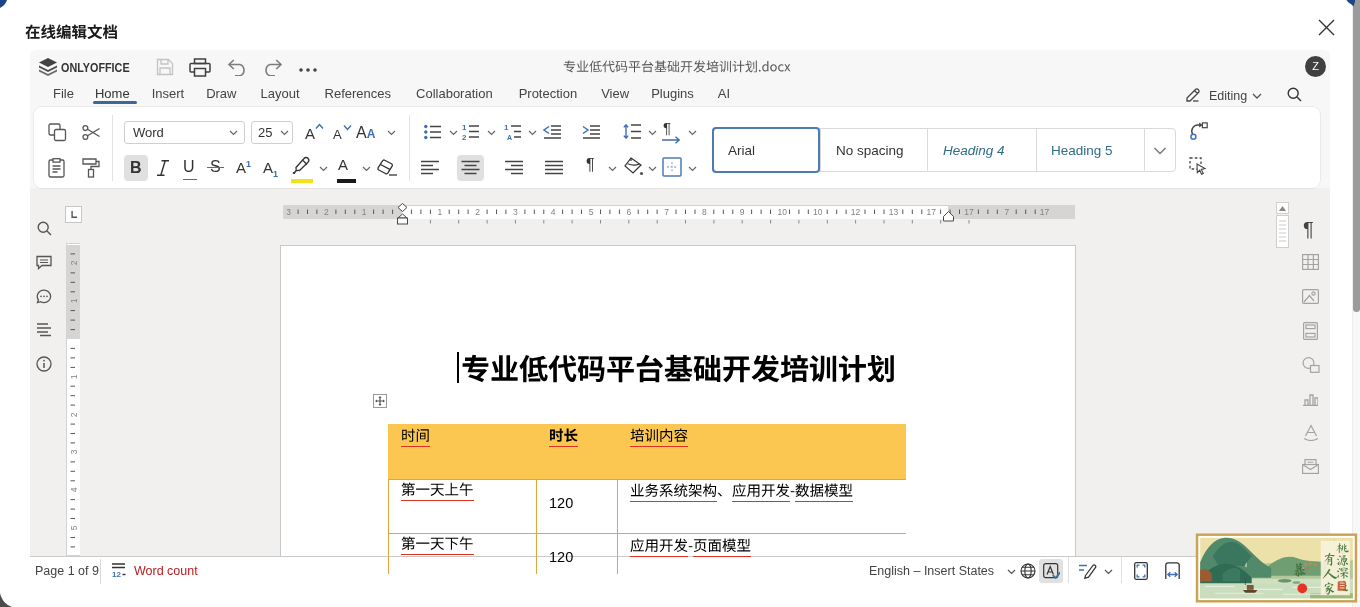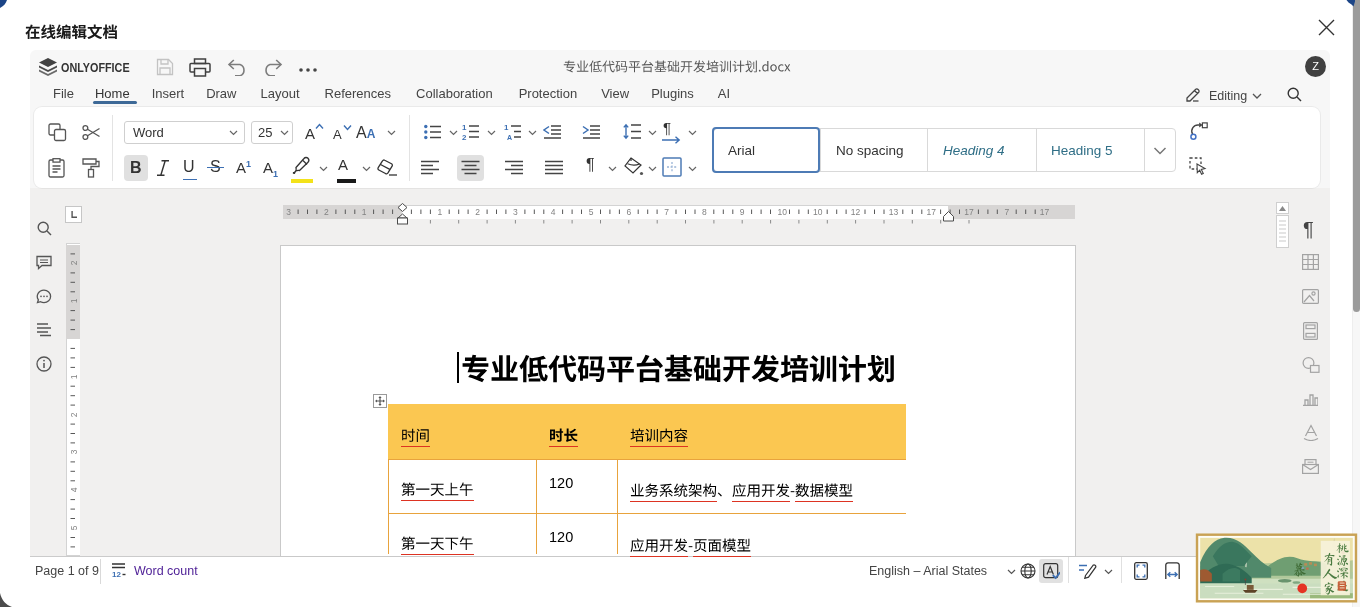--- a/index.html
+++ b/index.html
@@ -385,21 +385,21 @@
 <svg style="position:absolute;left:461.0px;top:351.9px" width="437.0" height="36.2" viewBox="0 0 437.0 36.2">
     <path fill="#000" d="M11.5 -24.8 10.8 -22H3.9V-18.6H9.9L9.3 -16.2H1.5V-12.8H8.3C7.7 -10.8 7 -8.8 6.5 -7.2L9.3 -7.2H10.2H19.4C18.2 -5.9 16.8 -4.6 15.4 -3.3C13.2 -4.1 10.9 -4.7 9 -5.1L7.1 -2.5C11.8 -1.3 18 1 21.1 2.8L23.1 -0.3C22 -0.8 20.6 -1.4 19.1 -2C21.5 -4.4 24 -6.9 26 -9L23.3 -10.6L22.7 -10.4H11.2L12 -12.8H27.3V-16.2H12.9L13.6 -18.6H25.3V-22H14.5L15.1 -24.4Z M30.9 -17.6C32.2 -14 33.7 -9.3 34.3 -6.5L37.8 -7.8C37.1 -10.5 35.4 -15.1 34 -18.5ZM53.2 -18.4C52.2 -15.1 50.5 -10.9 49 -8.2V-24.3H45.4V-2.2H41.6V-24.3H38V-2.2H30.5V1.2H56.6V-2.2H49V-7.7L51.7 -6.3C53.2 -9.1 55 -13.3 56.3 -17Z M67.7 -1V2H79.3V-1ZM66.6 -5.3 67.3 -2.1C70.1 -2.6 73.8 -3.1 77.3 -3.7L77.1 -6.8L71.9 -6V-11.7H76.8C77.7 -4.3 79.5 1.6 82.9 1.6C85.2 1.6 86.2 0.6 86.7 -3.9C85.8 -4.2 84.7 -5 84 -5.7C83.9 -3 83.7 -1.8 83.3 -1.8C82.2 -1.8 80.9 -6.1 80.3 -11.7H86.1V-14.8H80C79.9 -16.5 79.8 -18.2 79.8 -19.8C81.7 -20.2 83.4 -20.6 84.9 -21.1L82.4 -23.8C79.5 -22.8 75 -21.9 70.8 -21.3L68.5 -22.1V-5.6ZM71.9 -18.6C73.3 -18.8 74.8 -19 76.4 -19.2C76.4 -17.7 76.5 -16.3 76.6 -14.8H71.9ZM64.9 -24.5C63.4 -20.4 60.9 -16.2 58.3 -13.6C58.8 -12.8 59.8 -10.9 60.1 -10C60.8 -10.7 61.5 -11.5 62.1 -12.4V2.6H65.4V-17.5C66.5 -19.5 67.4 -21.5 68.2 -23.5Z M107.8 -22.8C109.3 -21.3 111 -19.3 111.7 -18L114.5 -19.7C113.7 -21.1 111.9 -23.1 110.4 -24.4ZM102.3 -24.2C102.4 -21.1 102.5 -18.3 102.7 -15.6L96.9 -14.8L97.4 -11.5L103.1 -12.3C104.1 -3.4 106.4 2.1 111.4 2.5C113 2.6 114.6 1.3 115.3 -4.3C114.7 -4.7 113.1 -5.6 112.5 -6.3C112.2 -3.1 111.9 -1.6 111.2 -1.7C108.9 -2 107.4 -6.3 106.5 -12.8L115 -13.9L114.5 -17.2L106.2 -16.1C106 -18.6 105.9 -21.3 105.8 -24.2ZM95.2 -24.4C93.5 -20 90.4 -15.7 87.3 -13C87.9 -12.2 88.9 -10.3 89.2 -9.5C90.2 -10.4 91.3 -11.5 92.2 -12.8V2.6H95.8V-18C96.9 -19.7 97.8 -21.5 98.6 -23.3Z M128.2 -6.3V-3.2H138.5V-6.3ZM130.1 -18.9C129.9 -15.7 129.5 -11.7 129.1 -9.1H130L140 -9.1C139.6 -3.8 139 -1.5 138.4 -0.9C138.1 -0.6 137.8 -0.5 137.3 -0.5C136.8 -0.5 135.7 -0.5 134.5 -0.6C135 0.2 135.3 1.5 135.4 2.5C136.8 2.5 138.1 2.5 138.9 2.4C139.8 2.3 140.5 2 141.2 1.2C142.2 0.1 142.9 -3 143.4 -10.7C143.5 -11.1 143.6 -12.1 143.6 -12.1H140.3C140.8 -15.7 141.2 -19.8 141.4 -23.1L139 -23.3L138.4 -23.1H128.7V-20H137.8C137.6 -17.6 137.3 -14.7 137 -12.1H132.7C133 -14.2 133.2 -16.6 133.4 -18.7ZM117.2 -23.3V-20.2H120.3C119.6 -16.4 118.4 -12.8 116.6 -10.4C117.1 -9.4 117.7 -7.2 117.8 -6.3C118.2 -6.8 118.6 -7.3 119 -7.9V1.2H121.9V-1H127.1V-14.3H122C122.7 -16.2 123.2 -18.2 123.6 -20.2H127.7V-23.3ZM121.9 -11.3H124.1V-4H121.9Z M149.6 -17.5C150.6 -15.6 151.5 -13 151.8 -11.5L155.2 -12.5C154.8 -14.2 153.8 -16.6 152.8 -18.5ZM166.1 -18.6C165.6 -16.6 164.5 -14.1 163.6 -12.4L166.7 -11.5C167.6 -13 168.8 -15.4 169.9 -17.6ZM146.3 -10.6V-7H157.7V2.6H161.3V-7H172.8V-10.6H161.3V-19.4H171.1V-22.9H147.9V-19.4H157.7V-10.6Z M178.8 -10.3V2.6H182.4V1.4H194.5V2.6H198.2V-10.3ZM182.4 -1.9V-7H194.5V-1.9ZM175.7 -16.4 175.9 -12.9C181.3 -13.1 189.5 -13.4 197.2 -13.8C198 -12.9 198.6 -12 199 -11.2L202 -13.5C200.5 -16 197.1 -19.4 194.2 -21.7L191.5 -19.7C192.4 -18.9 193.3 -18 194.2 -17.1L184.4 -16.7C185.8 -18.8 187.3 -21.3 188.5 -23.5L184.5 -24.9C183.5 -22.3 181.8 -19.1 180.2 -16.6Z M222.1 -24.6V-22.4H213V-24.7H209.5V-22.4H205.5V-19.6H209.5V-10.9H203.9V-8.1H209.5C207.9 -6.6 205.8 -5.2 203.7 -4.4C204.4 -3.8 205.4 -2.6 205.9 -1.8C207.5 -2.5 209.1 -3.5 210.5 -4.8V-2.9H215.7V-1H206.5V1.8H228.8V-1H219.2V-2.9H224.5V-5.1C225.9 -3.8 227.5 -2.8 229.1 -2.1C229.6 -2.9 230.6 -4.1 231.4 -4.7C229.3 -5.5 227.3 -6.7 225.7 -8.1H231.1V-10.9H225.7V-19.6H229.7V-22.4H225.7V-24.6ZM213 -19.6H222.1V-18.4H213ZM213 -16H222.1V-14.7H213ZM213 -12.2H222.1V-10.9H213ZM215.7 -7.5V-5.7H211.5C212.3 -6.4 213 -7.2 213.6 -8.1H221.8C222.4 -7.2 223.1 -6.4 223.9 -5.7H219.2V-7.5Z M233.2 -23.3V-20.2H236.3C235.6 -16.4 234.4 -12.8 232.6 -10.4C233.1 -9.4 233.7 -7.2 233.8 -6.3C234.2 -6.8 234.6 -7.3 235 -7.9V1.2H237.9V-1H243V-14.3H238C238.7 -16.2 239.2 -18.2 239.6 -20.2H243.6V-23.3ZM237.9 -11.3H240.1V-4H237.9ZM244.1 -10.4V1H256V2.5H259.3V-10.3H256V-2.4H253.4V-11.7H258.7V-21.8H255.4V-14.7H253.4V-24.5H250V-14.7H247.8V-21.8H244.7V-11.7H250V-2.4H247.5V-10.4Z M279.1 -19.7V-12.6H272.5V-13.4V-19.7ZM262.3 -12.6V-9.2H268.6C268 -5.8 266.5 -2.4 262.2 0.1C263.1 0.7 264.5 1.9 265.1 2.7C270.1 -0.5 271.8 -4.8 272.3 -9.2H279.1V2.6H282.8V-9.2H288.8V-12.6H282.8V-19.7H287.9V-23H263.3V-19.7H268.9V-13.4V-12.6Z M309.4 -22.9C310.5 -21.6 312 -19.8 312.7 -18.7L315.6 -20.6C314.8 -21.6 313.2 -23.3 312.1 -24.5ZM293.9 -14.5C294.1 -15 295.4 -15.2 296.9 -15.2H300.7C298.8 -9.6 295.7 -5.2 290.6 -2.5C291.4 -1.8 292.6 -0.4 293.1 0.3C296.6 -1.6 299.3 -4.1 301.3 -7.2C302.2 -5.7 303.2 -4.4 304.4 -3.2C302.2 -1.9 299.6 -1 296.9 -0.4C297.5 0.3 298.3 1.7 298.7 2.6C301.9 1.8 304.8 0.7 307.3 -0.9C309.7 0.7 312.7 1.9 316.2 2.6C316.7 1.7 317.6 0.2 318.4 -0.5C315.2 -1 312.5 -1.9 310.2 -3.2C312.6 -5.4 314.5 -8.2 315.6 -11.8L313.2 -12.9L312.6 -12.8H304C304.3 -13.6 304.6 -14.4 304.8 -15.2H317.4L317.4 -18.5H305.7C306.1 -20.3 306.4 -22.2 306.7 -24.2L302.8 -24.9C302.5 -22.6 302.2 -20.5 301.7 -18.5H297.7C298.4 -20 299.2 -21.8 299.7 -23.5L296 -24C295.5 -21.8 294.4 -19.5 294 -18.9C293.6 -18.2 293.2 -17.8 292.8 -17.7C293.1 -16.8 293.7 -15.3 293.9 -14.5ZM307.2 -5.2C305.7 -6.4 304.5 -7.8 303.5 -9.4H310.7C309.8 -7.8 308.6 -6.4 307.2 -5.2Z M332.1 -17.8C332.5 -16.7 332.9 -15.3 333.1 -14.2H328.9V-11.1H347.2V-14.2H343.1C343.6 -15.2 344.1 -16.5 344.7 -17.8L342.9 -18.2H346.6V-21.3H339.8V-24.5H336.4V-21.3H329.6V-18.2H334ZM341 -18.2C340.8 -17.1 340.3 -15.6 340 -14.6L341.4 -14.2H334.9L336.4 -14.6C336.3 -15.6 335.9 -17.1 335.4 -18.2ZM331.2 -9V2.6H334.5V1.2H342V2.4H345.4V-9ZM334.5 -1.9V-5.9H342V-1.9ZM319.6 -5 320.8 -1.4C323.6 -2.5 327.1 -3.9 330.3 -5.3L329.6 -8.6L326.6 -7.4V-14.5H329.3V-17.7H326.6V-24.3H323.3V-17.7H320.3V-14.5H323.3V-6.2C321.9 -5.7 320.7 -5.3 319.6 -5Z M365.9 -22.2V-1.3H369.1V-22.2ZM371.7 -23.9V2.2H375.2V-23.9ZM350.1 -22C351.9 -20.6 354.3 -18.6 355.3 -17.3L357.6 -20C356.5 -21.2 354 -23.1 352.3 -24.4ZM348.9 -15.7V-12.4H352.3V-3.2C352.3 -1.6 351.5 -0.6 350.9 0C351.4 0.5 352.4 1.7 352.6 2.4C353.1 1.7 354 0.8 358.8 -3.4C358.3 -2 357.7 -0.7 356.8 0.6C357.9 1 359.5 1.9 360.3 2.5C363.1 -2.1 363.4 -8 363.4 -13.6V-23.8H359.9V-13.6C359.9 -10.3 359.8 -7 358.9 -3.9C358.5 -4.6 358 -5.8 357.7 -6.6L355.7 -4.8V-15.7Z M380.3 -22.1C382 -20.7 384.1 -18.8 385.1 -17.5L387.5 -20C386.4 -21.3 384.2 -23.1 382.6 -24.4ZM378.1 -15.7V-12.2H382.3V-3.5C382.3 -2.2 381.4 -1.2 380.7 -0.8C381.3 -0 382.2 1.6 382.5 2.5C383 1.7 384.1 0.9 389.9 -3.3C389.6 -4.1 389 -5.5 388.8 -6.6L385.9 -4.5V-15.7ZM394.6 -24.5V-15.5H387.6V-11.9H394.6V2.6H398.3V-11.9H405V-15.5H398.3V-24.5Z M424 -21.5V-5.5H427.3V-21.5ZM429.5 -24.4V-1.5C429.5 -1 429.3 -0.8 428.8 -0.8C428.3 -0.8 426.6 -0.8 425 -0.8C425.5 0.1 426 1.7 426.1 2.6C428.6 2.6 430.3 2.5 431.4 1.9C432.6 1.4 432.9 0.5 432.9 -1.5V-24.4ZM414.6 -22.5C416 -21.3 417.8 -19.5 418.6 -18.4L421 -20.5C420.2 -21.6 418.3 -23.3 416.9 -24.4ZM418.5 -13.9C417.7 -11.9 416.7 -10.1 415.5 -8.4C415 -10.1 414.7 -12 414.4 -14.1L423 -15L422.7 -18.3L414.1 -17.4C413.9 -19.7 413.8 -22.1 413.9 -24.6H410.3C410.3 -22 410.4 -19.5 410.6 -17L406.8 -16.6L407.1 -13.3L411 -13.7C411.4 -10.6 411.9 -7.7 412.7 -5.2C410.9 -3.4 408.9 -1.9 406.8 -0.8C407.5 -0.1 408.7 1.2 409.2 1.9C410.9 0.9 412.5 -0.3 414 -1.8C415.3 0.8 417 2.4 419 2.4C421.6 2.4 422.7 1.1 423.3 -3.9C422.4 -4.3 421.2 -5.1 420.4 -5.9C420.3 -2.4 419.9 -1.1 419.3 -1.1C418.4 -1.1 417.4 -2.4 416.6 -4.5C418.7 -7 420.4 -9.8 421.8 -12.8Z" transform="translate(0,27.55)"></path>
   </svg>
 <div class="abs" style="left:457px;top:352px;width:1.5px;height:31px;background:#000"></div>
 
 <div class="abs" style="left:373px;top:394px;width:14px;height:14px;background:#fff;border:1px solid #999"></div>
 <svg class="abs" style="left:375px;top:396px" width="10" height="10" viewBox="0 0 10 10" stroke="#555" stroke-width="1" fill="#555">
     <path d="M5,0 L6.6,2 H5.6 V4.4 H8 V3.4 L10,5 L8,6.6 V5.6 H5.6 V8 H6.6 L5,10 L3.4,8 H4.4 V5.6 H2 V6.6 L0,5 L2,3.4 V4.4 H4.4 V2 H3.4 Z" stroke="none"></path>
   </svg>
 
-<div class="abs" style="left:388px;top:404px;width:518px;height:150px;overflow:hidden">
+<div class="abs" style="left:388px;top:424px;width:518px;height:150px;overflow:hidden">
   <div class="abs" style="left:0;top:0;width:582px;height:55px;background:#fbc751"></div>
   <div class="abs" style="left:0;top:55px;width:1px;height:95px;background:#e8a33d"></div>
   <div class="abs" style="left:581px;top:55px;width:1px;height:95px;background:#e8a33d"></div>
   <div class="abs" style="left:0;top:55px;width:582px;height:1px;background:#e8a33d"></div>
   <div class="abs" style="left:0;top:109px;width:582px;height:1px;background:#e8a33d"></div>
   <div class="abs" style="left:148px;top:55px;width:1px;height:95px;background:#e8a33d"></div>
   <div class="abs" style="left:229px;top:55px;width:1px;height:95px;background:#e8a33d"></div>
   <div class="abs" style="left:161px;top:70.5px;font-size:14.5px;color:#000">120</div>
   <div class="abs" style="left:161px;top:125px;font-size:14.5px;color:#000">120</div>
 </div>
@@ -494,22 +494,22 @@
     <path d="M5.5,3.2 h6 M5.5,5.5 h6" stroke-width="1"></path>
   </svg>
 
 <div class="abs" style="left:35px;top:564px;font-size:12.5px;color:#444">Page 1 of 9</div>
 <div class="abs" style="left:100px;top:559px;width:1px;height:25px;background:#d9d9d9"></div>
 <svg class="abs" style="left:112px;top:563px" width="15" height="15" viewBox="0 0 15 15">
     <path d="M0,1 h13 M0,4.5 h13" stroke="#333" stroke-width="1.5"></path>
     <text x="0" y="13.5" font-size="8" font-weight="bold" fill="#3c6fb3" font-family="Liberation Sans">12</text>
     <path d="M10.5,11.5 h3" stroke="#333" stroke-width="1.4"></path>
   </svg>
-<div class="abs" style="left:134px;top:564px;font-size:12.5px;color:#4c1d95">Word count</div>
-<div class="abs" style="left:869px;top:564px;font-size:12.5px;color:#444">English – Arial States</div>
+<div class="abs" style="left:134px;top:564px;font-size:12.5px;color:#b91c1c">Word count</div>
+<div class="abs" style="left:869px;top:564px;font-size:12.5px;color:#444">English – Insert States</div>
 <svg class="abs" style="left:1007px;top:569px" width="9" height="6" viewBox="0 0 9 6" fill="none" stroke="#555" stroke-width="1.2">
     <path d="M1,1 L4.5,4.5 L8,1"></path>
   </svg>
 <svg class="abs" style="left:1020px;top:563px" width="16" height="16" viewBox="0 0 16 16" fill="none" stroke="#333" stroke-width="1.1">
     <circle cx="8" cy="8" r="7"></circle>
     <ellipse cx="8" cy="8" rx="3.2" ry="7"></ellipse>
     <path d="M1,8 h14 M2,4.2 h12 M2,11.8 h12"></path>
   </svg>
 <div class="abs" style="left:1039px;top:559px;width:24px;height:24px;background:#e1e1e1;border-radius:3px"></div>
 <svg class="abs" style="left:1042.5px;top:562.5px" width="17" height="17" viewBox="0 0 17 17" fill="none">

